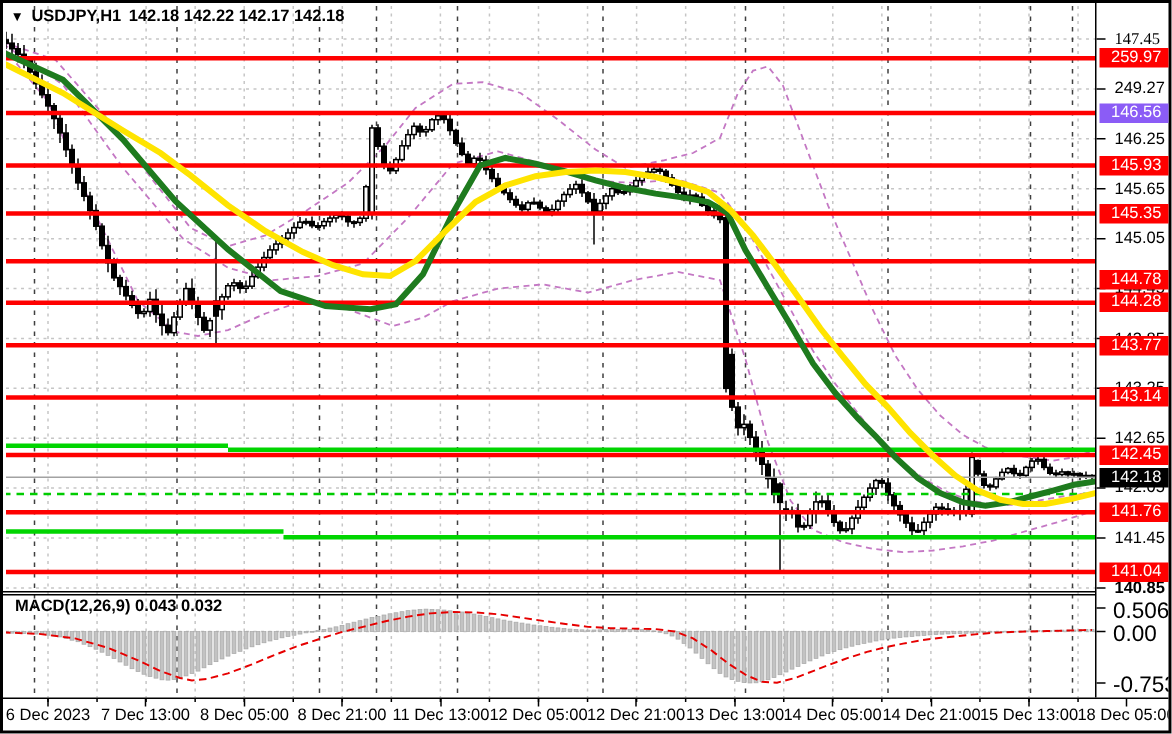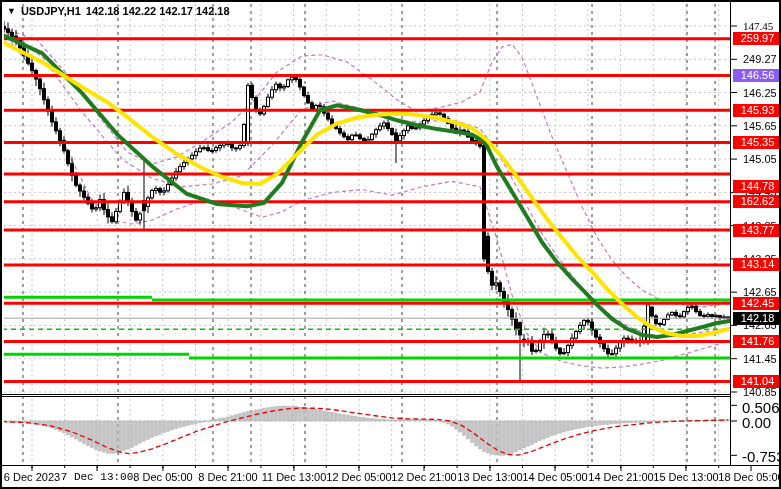--- a/index.html
+++ b/index.html
@@ -720,54 +720,55 @@
         <line x1="684.0000000000001" y1="464" x2="684.0000000000001" y2="466" stroke="#000" stroke-width="1"></line>
         <line x1="716.7000000000002" y1="464" x2="716.7000000000002" y2="466" stroke="#000" stroke-width="1"></line>
       </g>
     </svg>
 
   <div class="ovl title-row">
     <span class="dd">▼</span>
     <span>USDJPY,H1</span>
     <span>142.18 142.22 142.17 142.18</span>
   </div>
+  <div class="ovl macd-lab">MACD(12,26,9) 0.043 0.032</div>
 
   <div class="ovl macd-scale" style="top:397px">0.506</div>
   <div class="ovl macd-scale" style="top:412px">0.00</div>
   <div class="ovl macd-scale" style="top:446px">-0.753</div>
 
   <div id="price-axis">
       <div class="ovl tick-lab" style="top: 18px; font-family: Liberation Serif, serif;">147.45</div>
       <div class="ovl tick-lab" style="top: 51px;">249.27</div>
       <div class="ovl tick-lab" style="top: 85px;">146.25</div>
       <div class="ovl tick-lab" style="top: 118px;">145.65</div>
       <div class="ovl tick-lab" style="top: 151px;">145.05</div>
       <div class="ovl tick-lab" style="top: 184px;">144.45</div>
       <div class="ovl tick-lab" style="top: 218px;">143.85</div>
       <div class="ovl tick-lab" style="top: 251px;">143.25</div>
       <div class="ovl tick-lab" style="top: 284px;">142.65</div>
       <div class="ovl tick-lab" style="top: 317px;">142.05</div>
       <div class="ovl tick-lab" style="top: 351px; text-align: center;">141.45</div>
-      <div class="ovl tick-lab" style="top: 384px;">140.85</div>
+      <div class="ovl tick-lab" style="top: 384px; font-weight: bold;">140.85</div>
       <div class="ovl badge" style="top: 30px; background: rgb(255, 0, 0);">259.97</div>
       <div class="ovl badge" style="top: 67px; background: #8b5cf6;">146.56</div>
       <div class="ovl badge" style="top: 102px; background: rgb(255, 0, 0);">145.93</div>
       <div class="ovl badge" style="top: 134px; background: rgb(255, 0, 0);">145.35</div>
       <div class="ovl badge" style="top: 166px; background: rgb(255, 0, 0); margin-top: 12px;">144.78</div>
-      <div class="ovl badge" style="top: 193px; background: rgb(255, 0, 0);">162.62</div>
+      <div class="ovl badge" style="top: 193px; background: rgb(255, 0, 0);">144.28</div>
       <div class="ovl badge" style="top: 222px; background: rgb(255, 0, 0);">143.77</div>
       <div class="ovl badge" style="top: 256px; background: rgb(255, 0, 0);">143.14</div>
       <div class="ovl badge" style="top: 295px; background: rgb(255, 0, 0);">142.45</div>
       <div class="ovl badge" style="top: 333px; background: rgb(255, 0, 0);">141.76</div>
       <div class="ovl badge" style="top: 373px; background: rgb(255, 0, 0);">141.04</div>
       <div class="ovl badge" style="top: 310px; background: rgb(0, 0, 0);">142.18</div>
     </div>
   <div id="time-axis">
       <div class="ovl x-lab" style="left: 30px;">6 Dec 2023</div>
-      <div class="ovl x-lab" style="left: 95px; font-family: Liberation Mono, monospace;">7 Dec 13:00</div>
+      <div class="ovl x-lab" style="left: 95px;">7 Dec 13:00</div>
       <div class="ovl x-lab" style="left: 161px;">8 Dec 05:00</div>
       <div class="ovl x-lab" style="left: 226px;">8 Dec 21:00</div>
       <div class="ovl x-lab" style="left: 292px;">11 Dec 13:00</div>
       <div class="ovl x-lab" style="left: 357px;">12 Dec 05:00</div>
       <div class="ovl x-lab" style="left: 422px;">12 Dec 21:00</div>
       <div class="ovl x-lab" style="left: 488px;">13 Dec 13:00</div>
       <div class="ovl x-lab" style="left: 553px;">14 Dec 05:00</div>
       <div class="ovl x-lab" style="left: 619px;">14 Dec 21:00</div>
       <div class="ovl x-lab" style="left: 684px;">15 Dec 13:00</div>
       <div class="ovl x-lab" style="left: 749px;">18 Dec 05:00</div>

